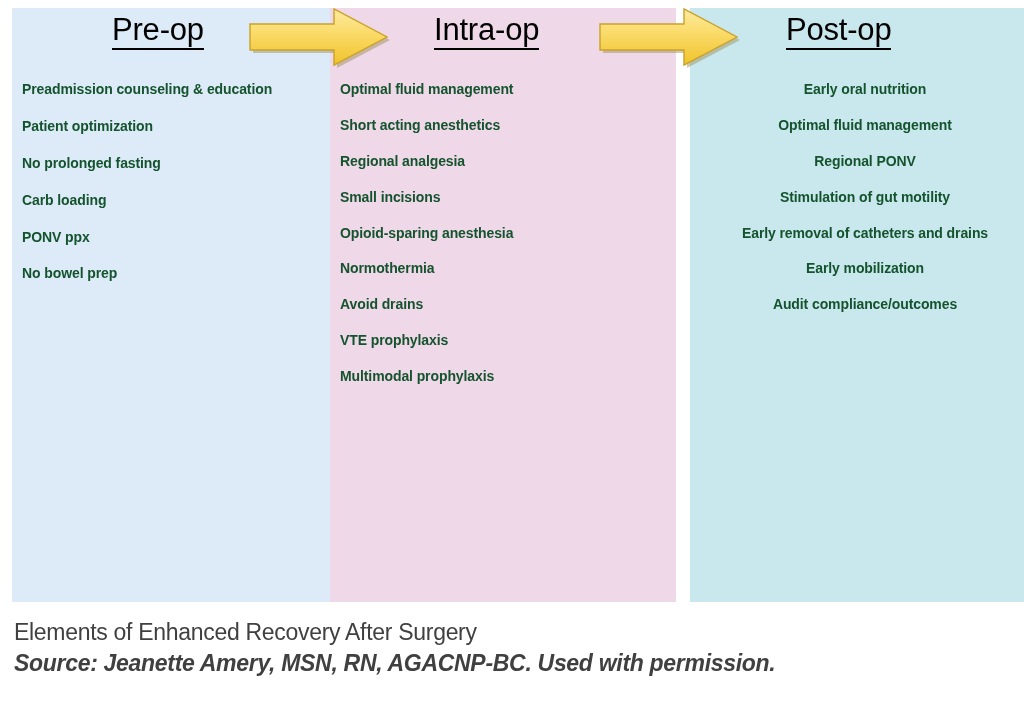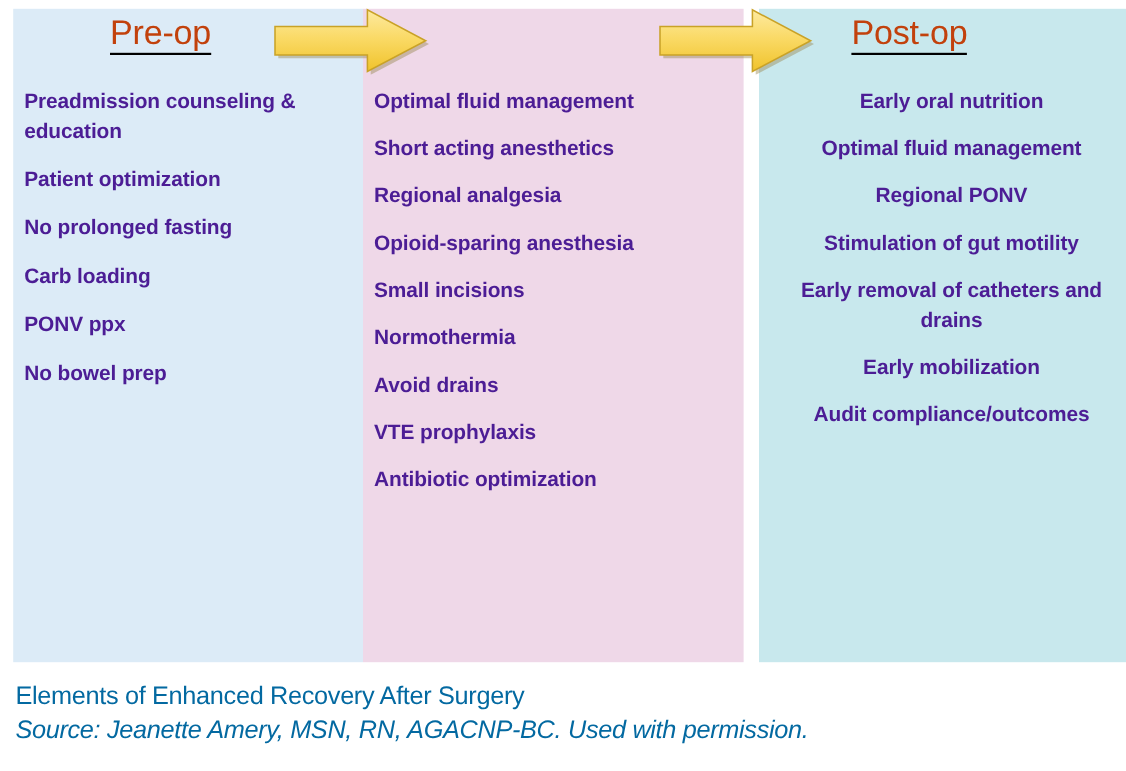--- a/index.html
+++ b/index.html
@@ -30,50 +30,50 @@
     height: 594px;
     box-sizing: border-box;
   }
   .col-pre   { left: 12px;  width: 318px; }
   .col-intra { left: 330px; width: 346px; }
   .col-post  { left: 678px; width: 346px; margin-left: 12px; }
 
   .col-header {
     position: absolute;
     top: 6px;
-    left: 4px;
+    left: 16px;
     width: 100%;
     text-align: center;
     font-size: 31px;
     font-weight: 400;
     letter-spacing: -0.2px;
-    color: #c2410c;
+    color: #000000;
     line-height: 1.0;
   }
   .col-header span {
     border-bottom: 2px solid #000;
     padding-bottom: 1px;
   }
   .col-pre .col-header   { text-align: left; padding-left: 84px; }
   .col-intra .col-header { text-align: left; padding-left: 88px; }
   .col-post .col-header  { text-align: left; padding-left: 80px; }
 
   .col-list {
     position: absolute;
     top: 72px;
     left: 10px;
     right: 6px;
     margin: 0;
     padding: 0;
     list-style: none;
   }
   .col-list li {
-    font-size: 19px;
+    font-size: 14px;
     font-weight: bold;
-    color: #4c1d95;
+    color: #14532d;
     line-height: 1.42;
     margin: 0 0 15px 0;
     letter-spacing: -0.1px;
   }
   .col-pre .col-list li   { margin-bottom: 17px; }
   .col-intra .col-list li { margin-bottom: 16px; }
   .col-post .col-list li  { margin-bottom: 16px; text-align: center; }
 
   
   .arrow {
@@ -87,28 +87,28 @@
   .arrow-2 { left: 596px; }
 
   
   .caption {
     position: absolute;
     left: 14px;
     top: 617px;
     width: 1000px;
   }
   .caption-line {
-    color: #0369a1;
+    color: #404040;
     font-size: 23px;
     line-height: 1.33;
     letter-spacing: -0.3px;
     white-space: nowrap;
   }
   .caption-title  { font-weight: 400; font-style: normal; }
-  .caption-source { font-weight: normal; font-style: italic; }
+  .caption-source { font-weight: bold; font-style: italic; }
 </style>
 </head>
 <body>
 
 <div id="figure" style="background: rgb(255, 255, 255);">
 
   <div class="column col-pre" style="background: rgb(220, 235, 247);">
     <div class="col-header">
       <span>Pre-op</span>
     </div>
@@ -116,30 +116,33 @@
       <li>Preadmission counseling &amp; education</li>
       <li>Patient optimization</li>
       <li>No prolonged fasting</li>
       <li>Carb loading</li>
       <li>PONV ppx</li>
       <li>No bowel prep</li>
     </ul>
   </div>
 
   <div class="column col-intra" style="background: rgb(239, 216, 232);">
+    <div class="col-header">
+      <span>Intra-op</span>
+    </div>
     <ul class="col-list">
       <li>Optimal fluid management</li>
       <li>Short acting anesthetics</li>
       <li>Regional analgesia</li>
+      <li>Small incisions</li>
       <li>Opioid-sparing anesthesia</li>
-      <li>Small incisions</li>
       <li>Normothermia</li>
       <li>Avoid drains</li>
       <li>VTE prophylaxis</li>
-      <li>Antibiotic optimization</li>
+      <li>Multimodal prophylaxis</li>
     </ul>
   </div>
 
   <div class="column col-post" style="background: rgb(200, 232, 237);">
     <div class="col-header">
       <span>Post-op</span>
     </div>
     <ul class="col-list">
       <li>Early oral nutrition</li>
       <li>Optimal fluid management</li>

